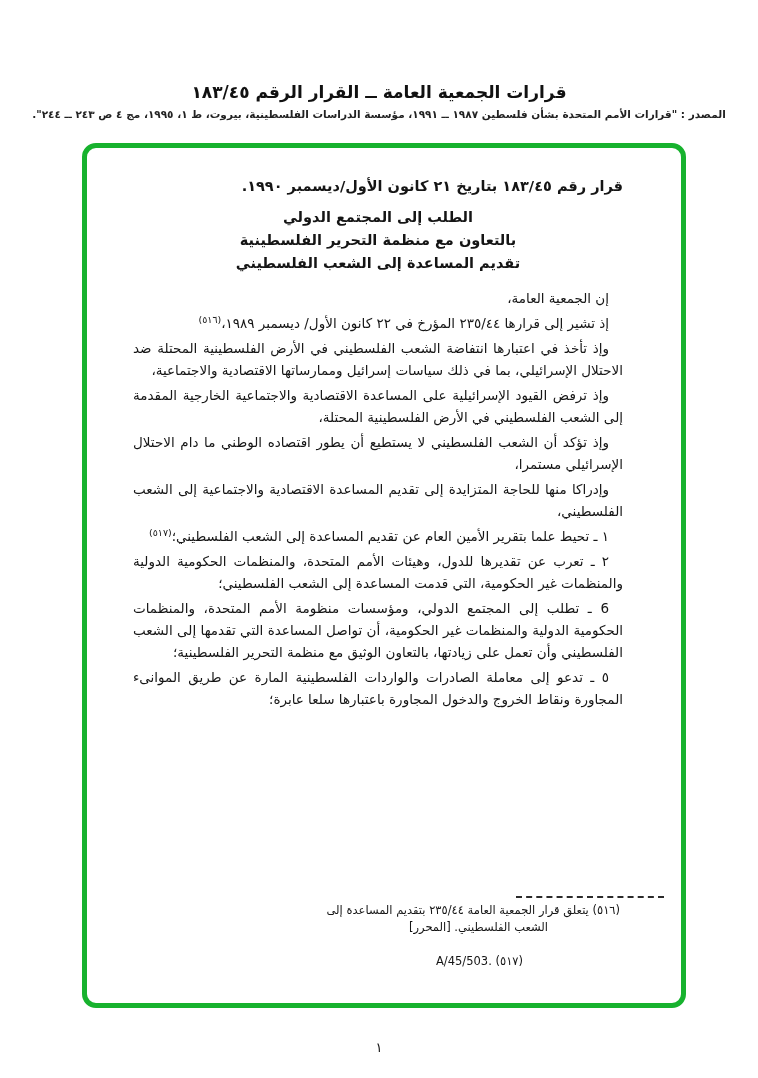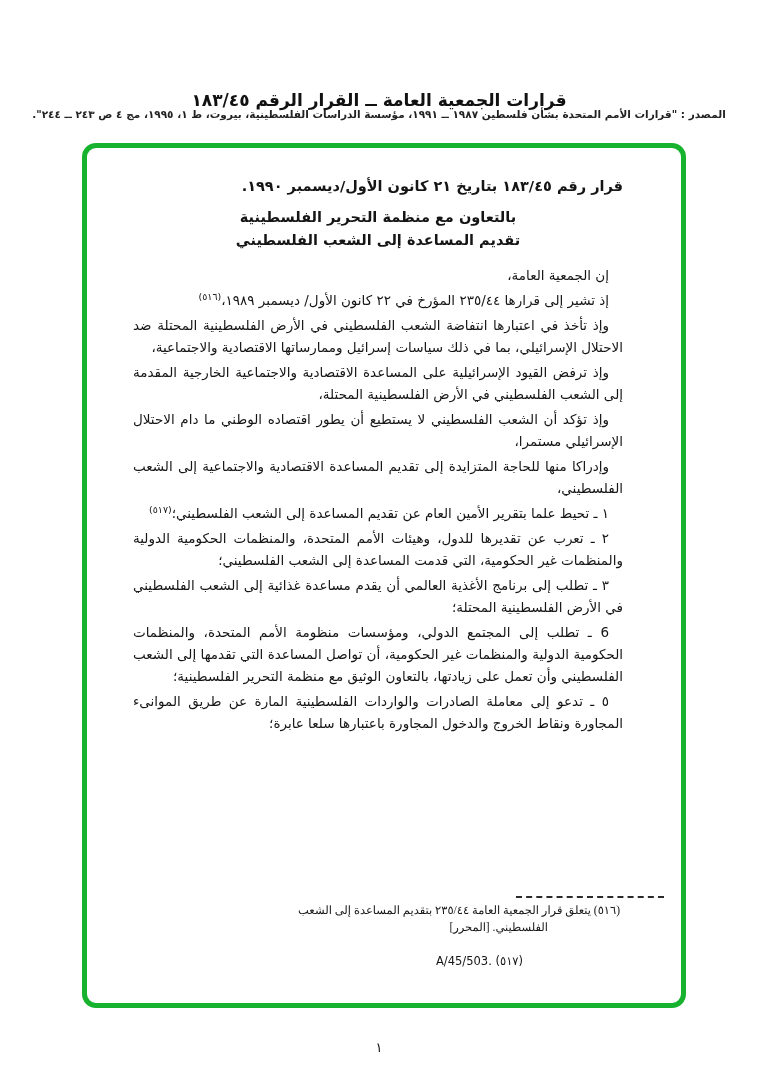--- a/index.html
+++ b/index.html
@@ -9,21 +9,21 @@
     background:#ffffff;
     font-family:"DejaVu Sans", sans-serif;
     color:#151515;
     direction:rtl;
     overflow:hidden;
   }
   .hdr-title{
     position:absolute;top:74px;left:0;right:0;
     text-align:center;
     font-size:17px;font-weight:bold;
-    margin:16px;color:#111;
+    margin:8px;color:#111;
   }
   .src-line{
     position:absolute;top:108px;left:0;right:0;
     text-align:center;
     font-size:10.5px;font-weight:bold;
     margin:0;color:#222;
   }
   .green-box{
     position:absolute;left:82px;top:143px;
     width:604px;height:865px;
@@ -73,21 +73,20 @@
   .fn-sep{
     width:148px;
     margin:0 -44px 4px 0;
     border-top:2px dashed #2a2a2a;
     height:0;
   }
   .fn1{
     margin:0;
     padding-right:72px;
     text-indent:-72px;
-    font-family:Liberation Serif, serif;
   }
   .fn2{
     margin:17px;
     padding-right:80px;
   }
   .latin{direction:ltr;unicode-bidi:isolate;}
   .page-number{
     position:absolute;top:1040px;left:0;right:0;
     text-align:center;
     font-size:13px;color:#111;
@@ -101,34 +100,34 @@
   <h1 class="hdr-title">قرارات الجمعية العامة ــ القرار الرقم ١٨٣/٤٥</h1>
 
   <p class="src-line">المصدر : "قرارات الأمم المتحدة بشأن فلسطين ١٩٨٧ ــ ١٩٩١، مؤسسة الدراسات الفلسطينية، بيروت، ط ١، ١٩٩٥، مج ٤ ص ٢٤٣ ــ ٢٤٤".</p>
 
   <div class="green-box">
     <div class="box-content">
 
       <p class="decree-heading">قرار رقم ١٨٣/٤٥ بتاريخ ٢١ كانون الأول/ديسمبر ١٩٩٠.</p>
 
       <div class="subtitle">
+        <div>الطلب إلى المجتمع الدولي</div>
         <div>بالتعاون مع منظمة التحرير الفلسطينية</div>
         <div>تقديم المساعدة إلى الشعب الفلسطيني</div>
       </div>
 
       <div class="body-text">
         <p><b>إن الجمعية العامة،</b><span></span><sup class="fnref"></sup></p>
         <p><b>إذ تشير</b><span> إلى قرارها ٢٣٥/٤٤ المؤرخ في ٢٢ كانون الأول/ ديسمبر ١٩٨٩،</span><sup class="fnref">(٥١٦)</sup></p>
         <p><b>وإذ تأخذ</b><span> في اعتبارها انتفاضة الشعب الفلسطيني في الأرض الفلسطينية المحتلة ضد الاحتلال الإسرائيلي، بما في ذلك سياسات إسرائيل وممارساتها الاقتصادية والاجتماعية،</span><sup class="fnref"></sup></p>
         <p><b>وإذ ترفض</b><span> القيود الإسرائيلية على المساعدة الاقتصادية والاجتماعية الخارجية المقدمة إلى الشعب الفلسطيني في الأرض الفلسطينية المحتلة،</span><sup class="fnref"></sup></p>
         <p><b>وإذ تؤكد</b><span> أن الشعب الفلسطيني لا يستطيع أن يطور اقتصاده الوطني ما دام الاحتلال الإسرائيلي مستمرا،</span><sup class="fnref"></sup></p>
         <p><b>وإدراكا</b><span> منها للحاجة المتزايدة إلى تقديم المساعدة الاقتصادية والاجتماعية إلى الشعب الفلسطيني،</span><sup class="fnref"></sup></p>
         <p><b>١ ـ تحيط علما</b><span> بتقرير الأمين العام عن تقديم المساعدة إلى الشعب الفلسطيني؛</span><sup class="fnref">(٥١٧)</sup></p>
         <p><b>٢ ـ تعرب عن تقديرها</b><span> للدول، وهيئات الأمم المتحدة، والمنظمات الحكومية الدولية والمنظمات غير الحكومية، التي قدمت المساعدة إلى الشعب الفلسطيني؛</span><sup class="fnref"></sup></p>
-        <p><b>٣ ـ تطلب</b><span> إلى برنامج الأغذية العالمي أن يقدم مساعدة غذائية إلى الشعب الفلسطيني في الأرض الفلسطينية المحتلة؛</span><sup class="fnref"></sup></p>
         <p><b>6 ـ تطلب</b><span> إلى المجتمع الدولي، ومؤسسات منظومة الأمم المتحدة، والمنظمات الحكومية الدولية والمنظمات غير الحكومية، أن تواصل المساعدة التي تقدمها إلى الشعب الفلسطيني وأن تعمل على زيادتها، بالتعاون الوثيق مع منظمة التحرير الفلسطينية؛</span><sup class="fnref"></sup></p>
         <p><b>٥ ـ تدعو</b><span> إلى معاملة الصادرات والواردات الفلسطينية المارة عن طريق الموانىء المجاورة ونقاط الخروج والدخول المجاورة باعتبارها سلعا عابرة؛</span><sup class="fnref"></sup></p>
       </div>
 
       <div class="footnotes">
         <div class="fn-sep"></div>
         <p class="fn1">(٥١٦) يتعلق قرار الجمعية العامة ٢٣٥/٤٤ بتقديم المساعدة إلى الشعب الفلسطيني. [المحرر]</p>
         <p class="fn2"><span>(٥١٧)</span> <span class="latin" dir="ltr">A/45/503.</span></p>
       </div>
 

